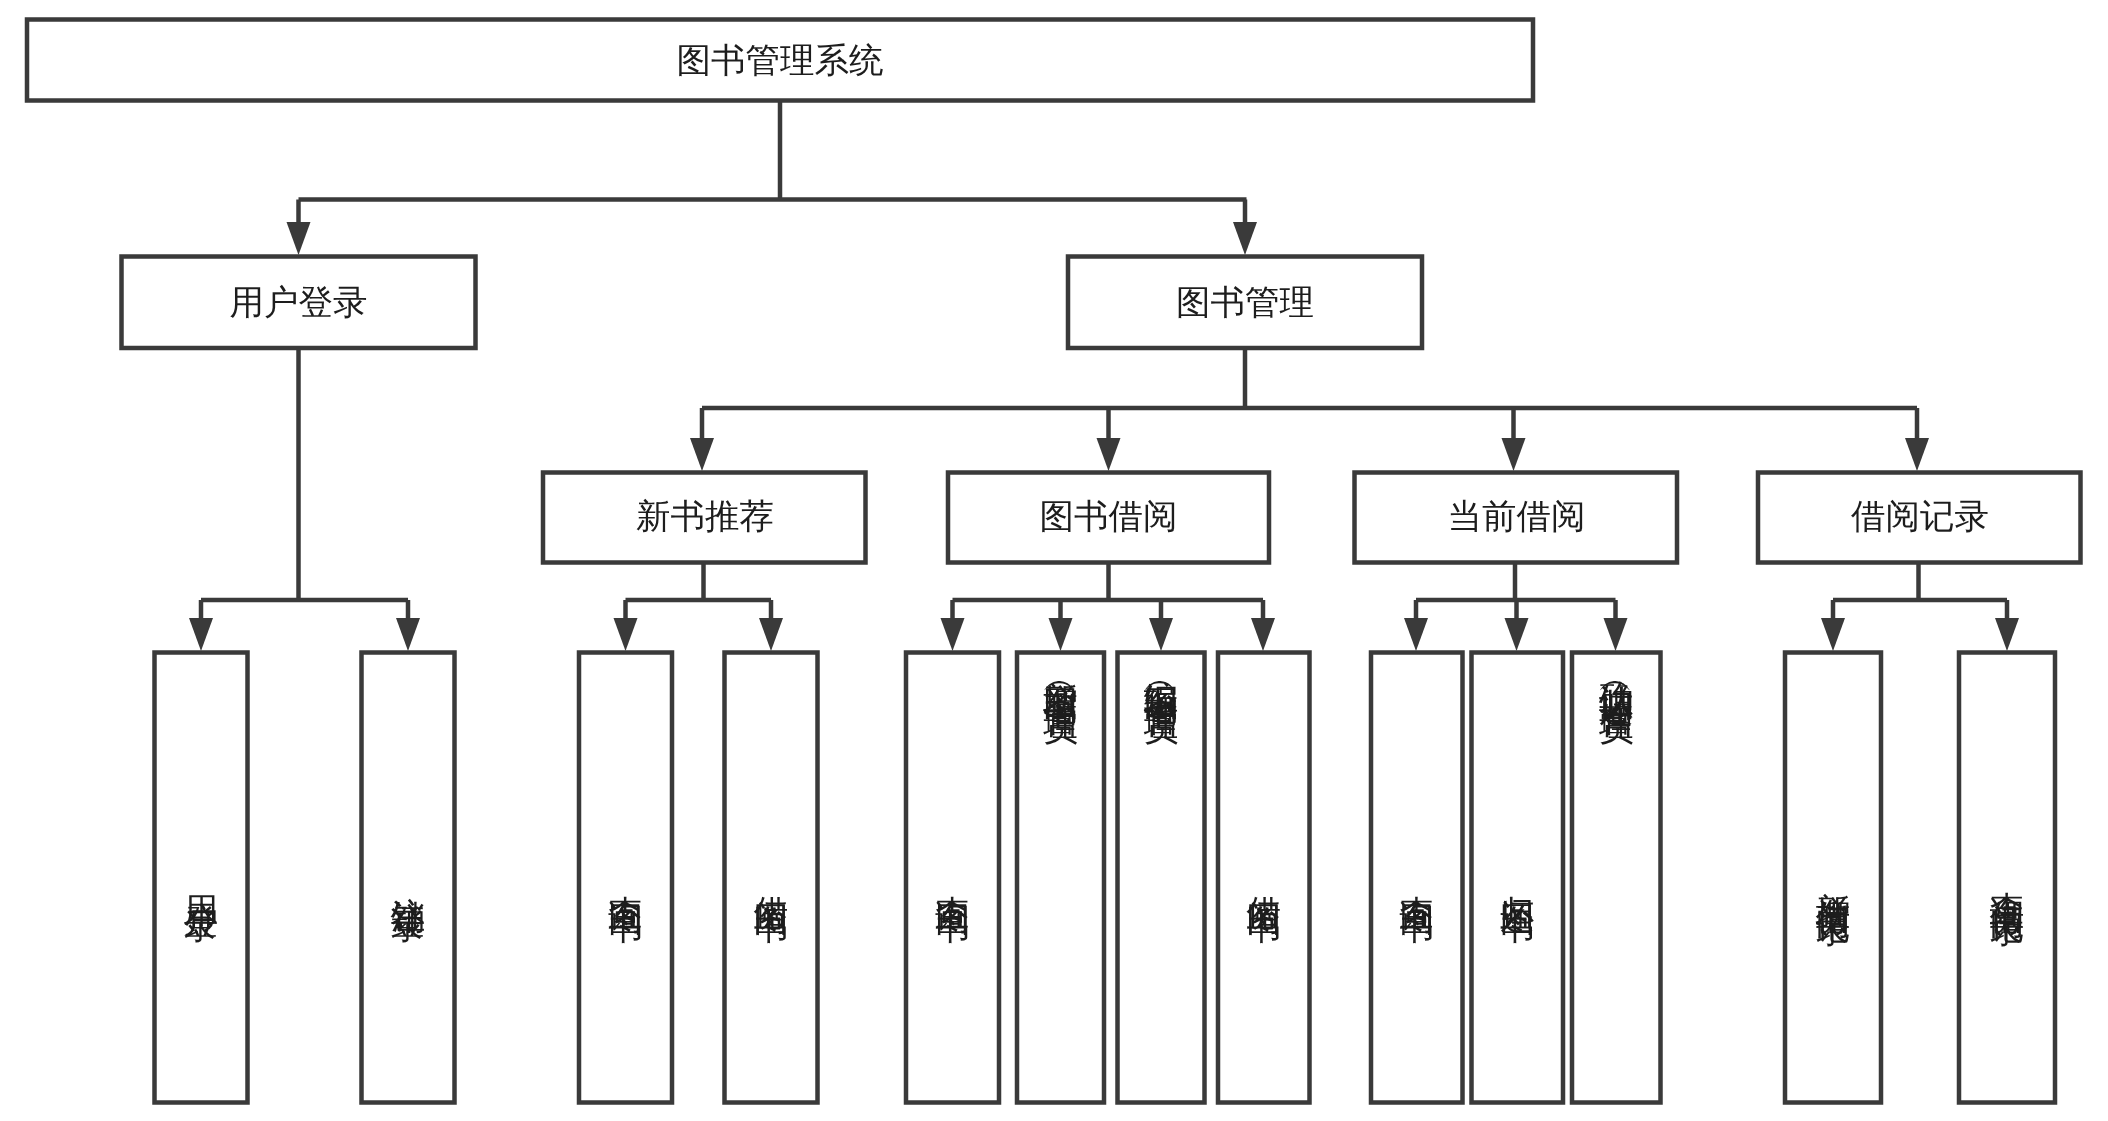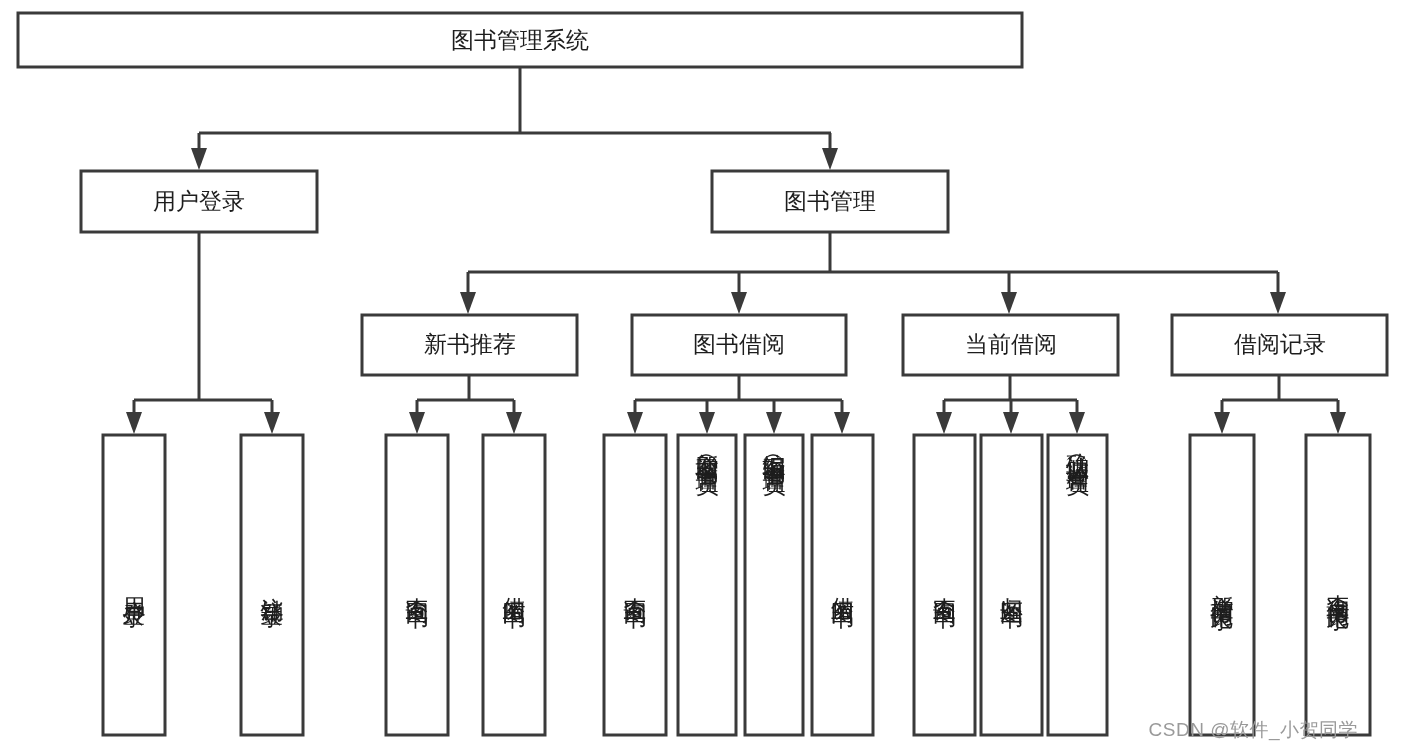--- a/index.html
+++ b/index.html
@@ -11,20 +11,21 @@
     width: 1405px;
     height: 747px;
     overflow: hidden;
     font-family: "Liberation Sans", "DejaVu Sans", sans-serif;
   }
   #diagram-root {
     position: relative;
     width: 1366px;
     height: 747px;
     background: #ffffff;
+    padding-left: 28px;
   }
   svg.diagram-canvas {
     position: absolute;
     top: 0;
     left: 0;
     width: 1405px;
     height: 747px;
   }
   .node-box {
     fill: #ffffff;
@@ -228,14 +229,13 @@
   <div class="vertical-node" style="left:1048px; top:435px; width:59px; height:300px; align-items:flex-start;">
       <span>确认归还（管理员）</span>
     </div>
   <div class="vertical-node" style="left:1190px; top:435px; width:64px; height:300px;">
       <span>新增借阅记录</span>
     </div>
   <div class="vertical-node" style="left:1306px; top:435px; width:64px; height:300px;">
       <span>查询借阅记录</span>
     </div>
 
-  <div class="watermark">CSDN @软件_小贺同学</div>
 </div>
 
 </body></html>

